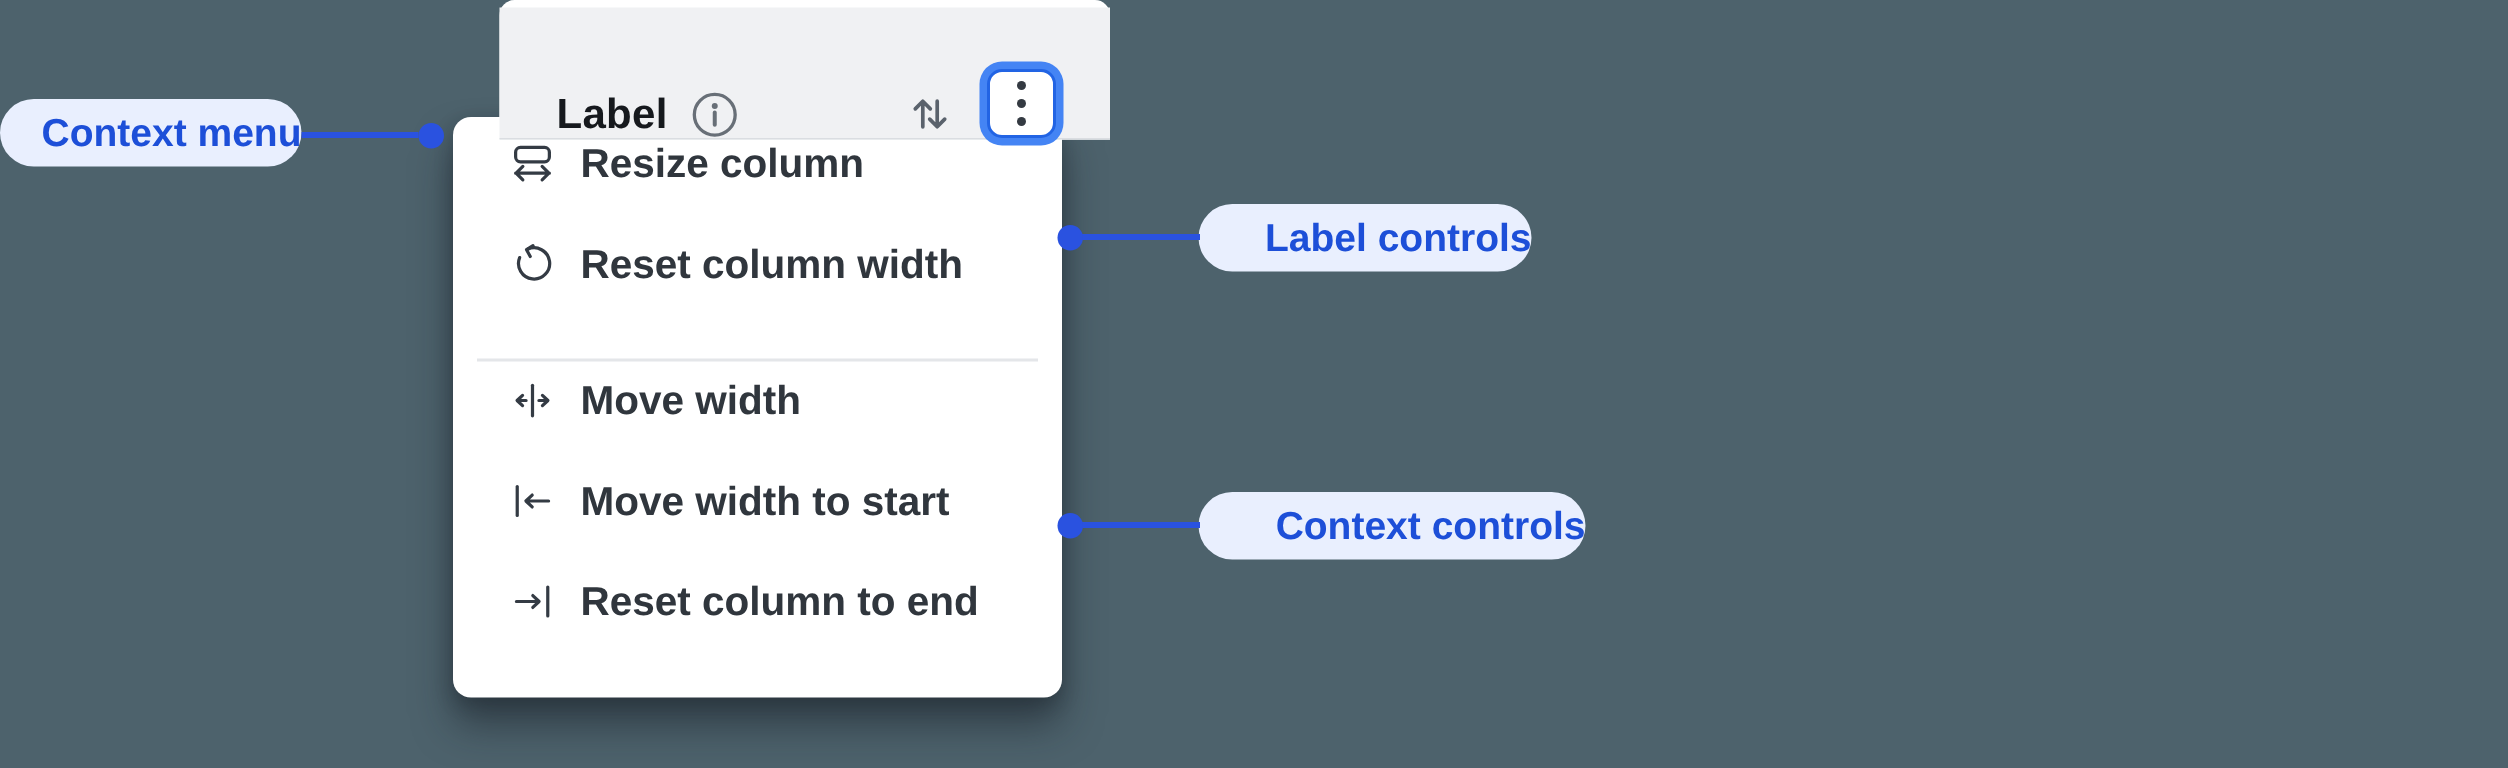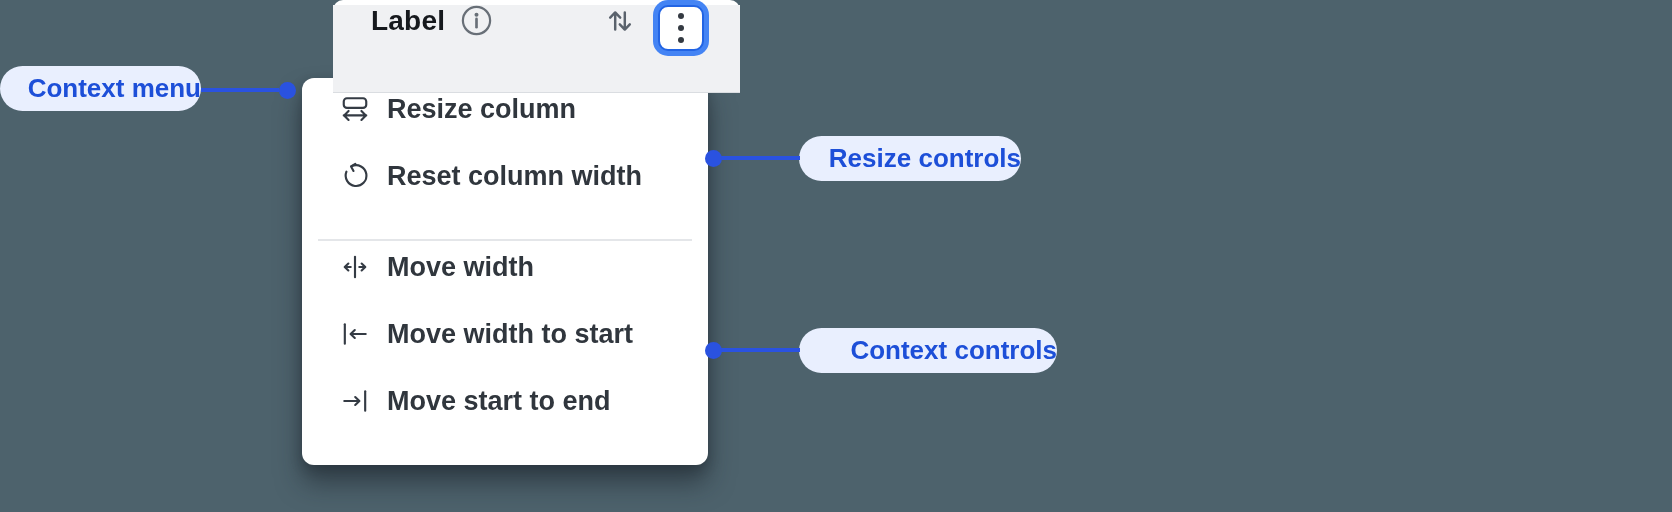--- a/index.html
+++ b/index.html
@@ -7,21 +7,21 @@
   body { font-family:"Liberation Sans", sans-serif; }
   .canvas { position:relative; width:1672px; height:512px; background:#4d626c; }
 
   
   .header-wrap {
     position:absolute; left:333px; top:0; width:407px; height:93px;
     background:#ffffff; border-radius:10px 10px 0 0; padding-top:5px; z-index:3;
   }
   .col-header {
     width:100%; height:88px; background:#f0f1f3; border-bottom:1px solid #dadde1;
-    display:flex; align-items:flex-start; padding:0 0 0 38px;
+    display:flex; align-items:flex-end; padding:0 0 0 38px;
   }
   .col-label { font-size:28px; font-weight:700; color:#16191d; letter-spacing:.2px; }
   .info-icon { margin-left:16px; display:flex; }
   .sort-icon { margin-left:auto; margin-right:22px; display:flex; }
   .kebab-btn {
     width:46px; height:46px; margin-right:36px; background:#ffffff;
     border:2px solid #2264e4; border-radius:10px;
     box-shadow:0 0 0 5px #4484f4;
     display:flex; align-items:center; justify-content:center; cursor:pointer;
   }
@@ -115,21 +115,21 @@
       <span class="mi-label">Move width to start</span>
     </div>
 
     <div class="menu-item">
       <span class="mi-icon">
         <svg width="30" height="30" viewBox="0 0 28 28" fill="none" stroke="#343b44" stroke-width="2" stroke-linecap="round" stroke-linejoin="round">
           <path d="M23.5 5 V23"></path>
           <path d="M4 14 H18 M14.2 10.3 L18.1 14 L14.2 17.7"></path>
         </svg>
       </span>
-      <span class="mi-label">Move start to end</span>
+      <span class="mi-label">Reset column to end</span>
     </div>
   </div>
 
   <div class="header-wrap">
     <div class="col-header">
       <span class="col-label">Label</span>
       <span class="info-icon">
         <svg width="31" height="31" viewBox="0 0 28 28" fill="none">
           <circle cx="14" cy="14" r="12.3" stroke="#686f77" stroke-width="2"></circle>
           <circle cx="14" cy="8.7" r="1.8" fill="#686f77"></circle>
@@ -152,21 +152,21 @@
     </div>
   </div>
 
   <div class="pill pill-context">
     <span>Context menu</span>
   </div>
   <div class="conn conn-context"></div>
   <div class="dot dot-context"></div>
 
   <div class="pill pill-resize">
-    <span>Resize controls</span>
+    <span>Label controls</span>
   </div>
   <div class="conn conn-resize"></div>
   <div class="dot dot-resize"></div>
 
   <div class="pill pill-movement">
     <span>Context controls</span>
   </div>
   <div class="conn conn-movement"></div>
   <div class="dot dot-movement"></div>
 

